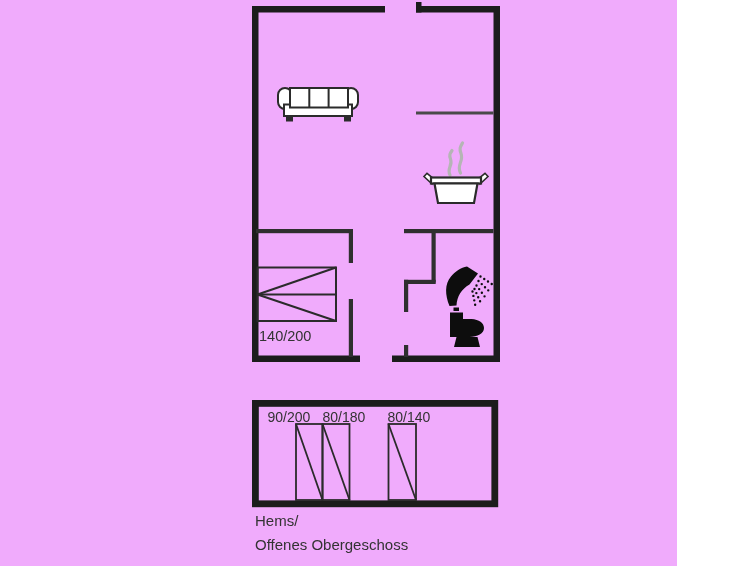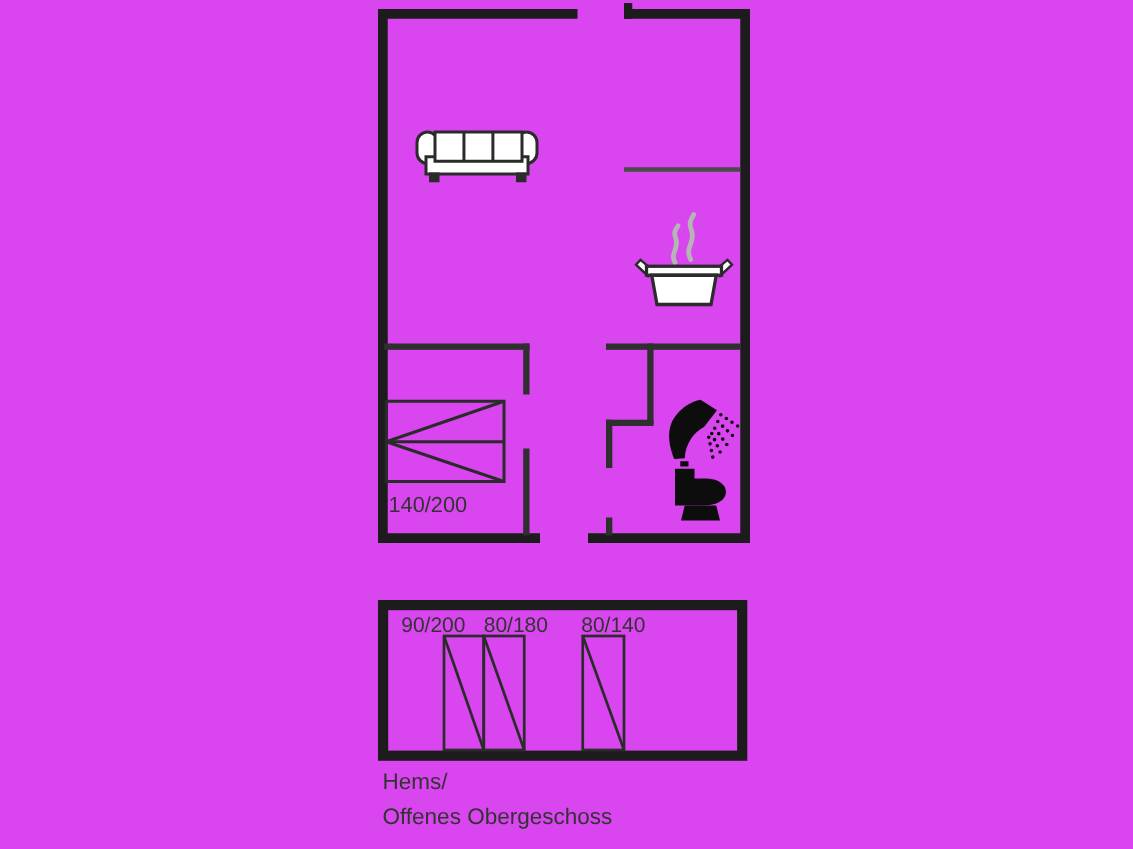--- a/index.html
+++ b/index.html
@@ -1,20 +1,20 @@
 <!DOCTYPE html>
 <html><head>
 <meta charset="utf-8">
 <style>
   html, body { margin: 0; padding: 0; background: #ffffff; }
   .stage {
     position: relative;
-    width: 755px;
+    width: 677px;
     height: 566px;
-    background: #d946ef;
+    background: #f0abfc;
     overflow: hidden;
   }
   svg { display: block; }
   svg text {
     font-family: "Liberation Sans", "DejaVu Sans", sans-serif;
   }
 </style>
 </head>
 <body>
 

